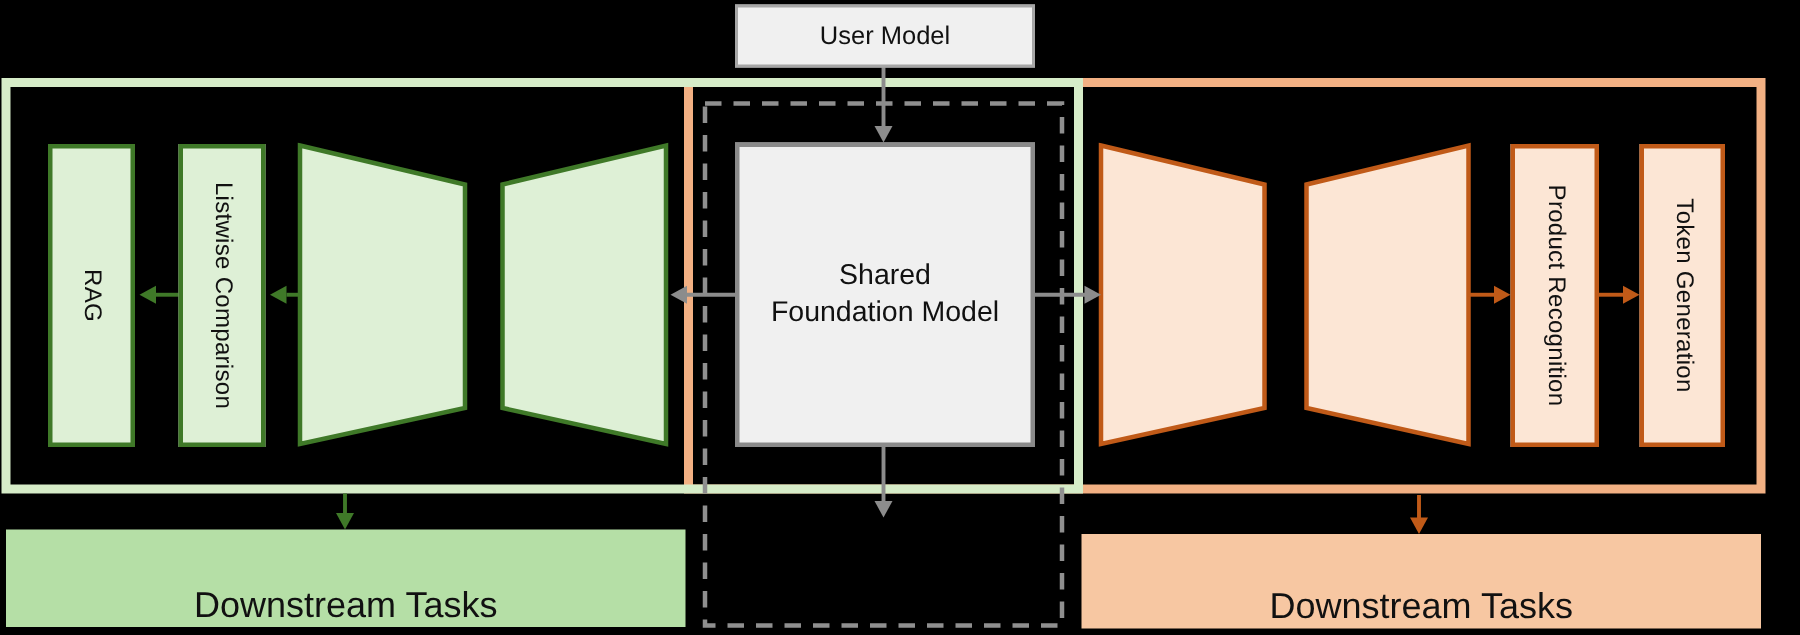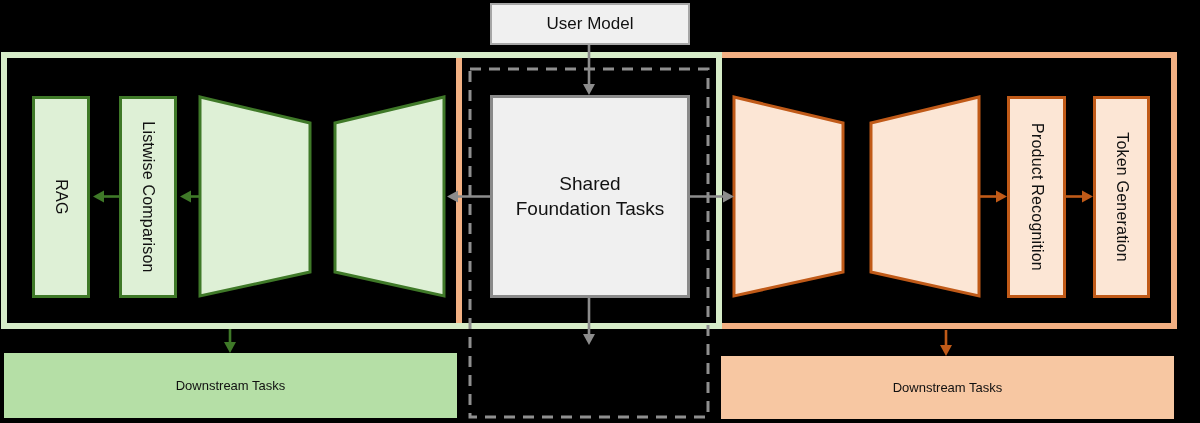--- a/index.html
+++ b/index.html
@@ -23,21 +23,21 @@
   .ln-orange{stroke:var(--orange-border,#c05a18);stroke-width:2.6;}
   .hd-orange{fill:var(--orange-border,#c05a18);stroke:none;}
   
   .node{position:absolute;box-sizing:border-box;display:flex;align-items:center;justify-content:center;z-index:4;text-align:center;}
   .node.graybox{background:var(--gray-fill,#f0f0f0);border:3px solid #8a8a8a;}
   .node.prompt{background:var(--gray-fill,#f0f0f0);border:2px solid #a6a6a6;font-size:17px;}
   .node.model{font-size:19px;line-height:1.3;white-space:pre-line;}
   .node.vgreen{background:var(--green-fill,#def0d6);border:3px solid var(--green-border,#3f7928);}
   .node.vorange{background:var(--orange-fill,#fce6d5);border:3px solid var(--orange-border,#c05a18);}
   .vlabel{transform:rotate(90deg);white-space:nowrap;font-size:16px;letter-spacing:.2px;}
-  .downstream{position:absolute;display:flex;align-items:center;justify-content:center;font-size:13px;z-index:4;}
+  .downstream{position:absolute;display:flex;align-items:flex-end;justify-content:center;font-size:24px;z-index:4;}
   .downstream.green{background:var(--green-downstream-fill,#b5dfa6);}
   .downstream.orange{background:var(--orange-downstream-fill,#f7c7a2);}
 </style>
 </head>
 <body>
 
 <div id="stage">
 
   <div class="panel orange" style="left:456px;top:52px;width:721px;height:277px;"></div>
   <div class="panel green" style="left:1px;top:52px;width:721px;height:277px;"></div>
@@ -91,21 +91,21 @@
     <g>
       <line class="ln-orange" x1="946" y1="330" x2="946" y2="346"></line>
       <polygon class="hd-orange" points="946,356 940,345 952,345"></polygon>
     </g>
   </svg>
 
   <div class="node prompt" style="left:490px;top:3px;width:200px;height:42px;">
     <span>User Model</span>
   </div>
   <div class="node graybox model" style="left:490px;top:95px;width:200px;height:203px;">Shared
-Foundation Tasks</div>
+Foundation Model</div>
 
   <div class="node vgreen" style="left:32px;top:96px;width:58px;height:202px;">
     <span class="vlabel">RAG</span>
   </div>
   <div class="node vgreen" style="left:119px;top:96px;width:58px;height:202px;">
     <span class="vlabel">Listwise Comparison</span>
   </div>
   <div class="downstream green" style="left:4px;top:353px;width:453px;height:65px;">
     <span>Downstream Tasks</span>
   </div>

